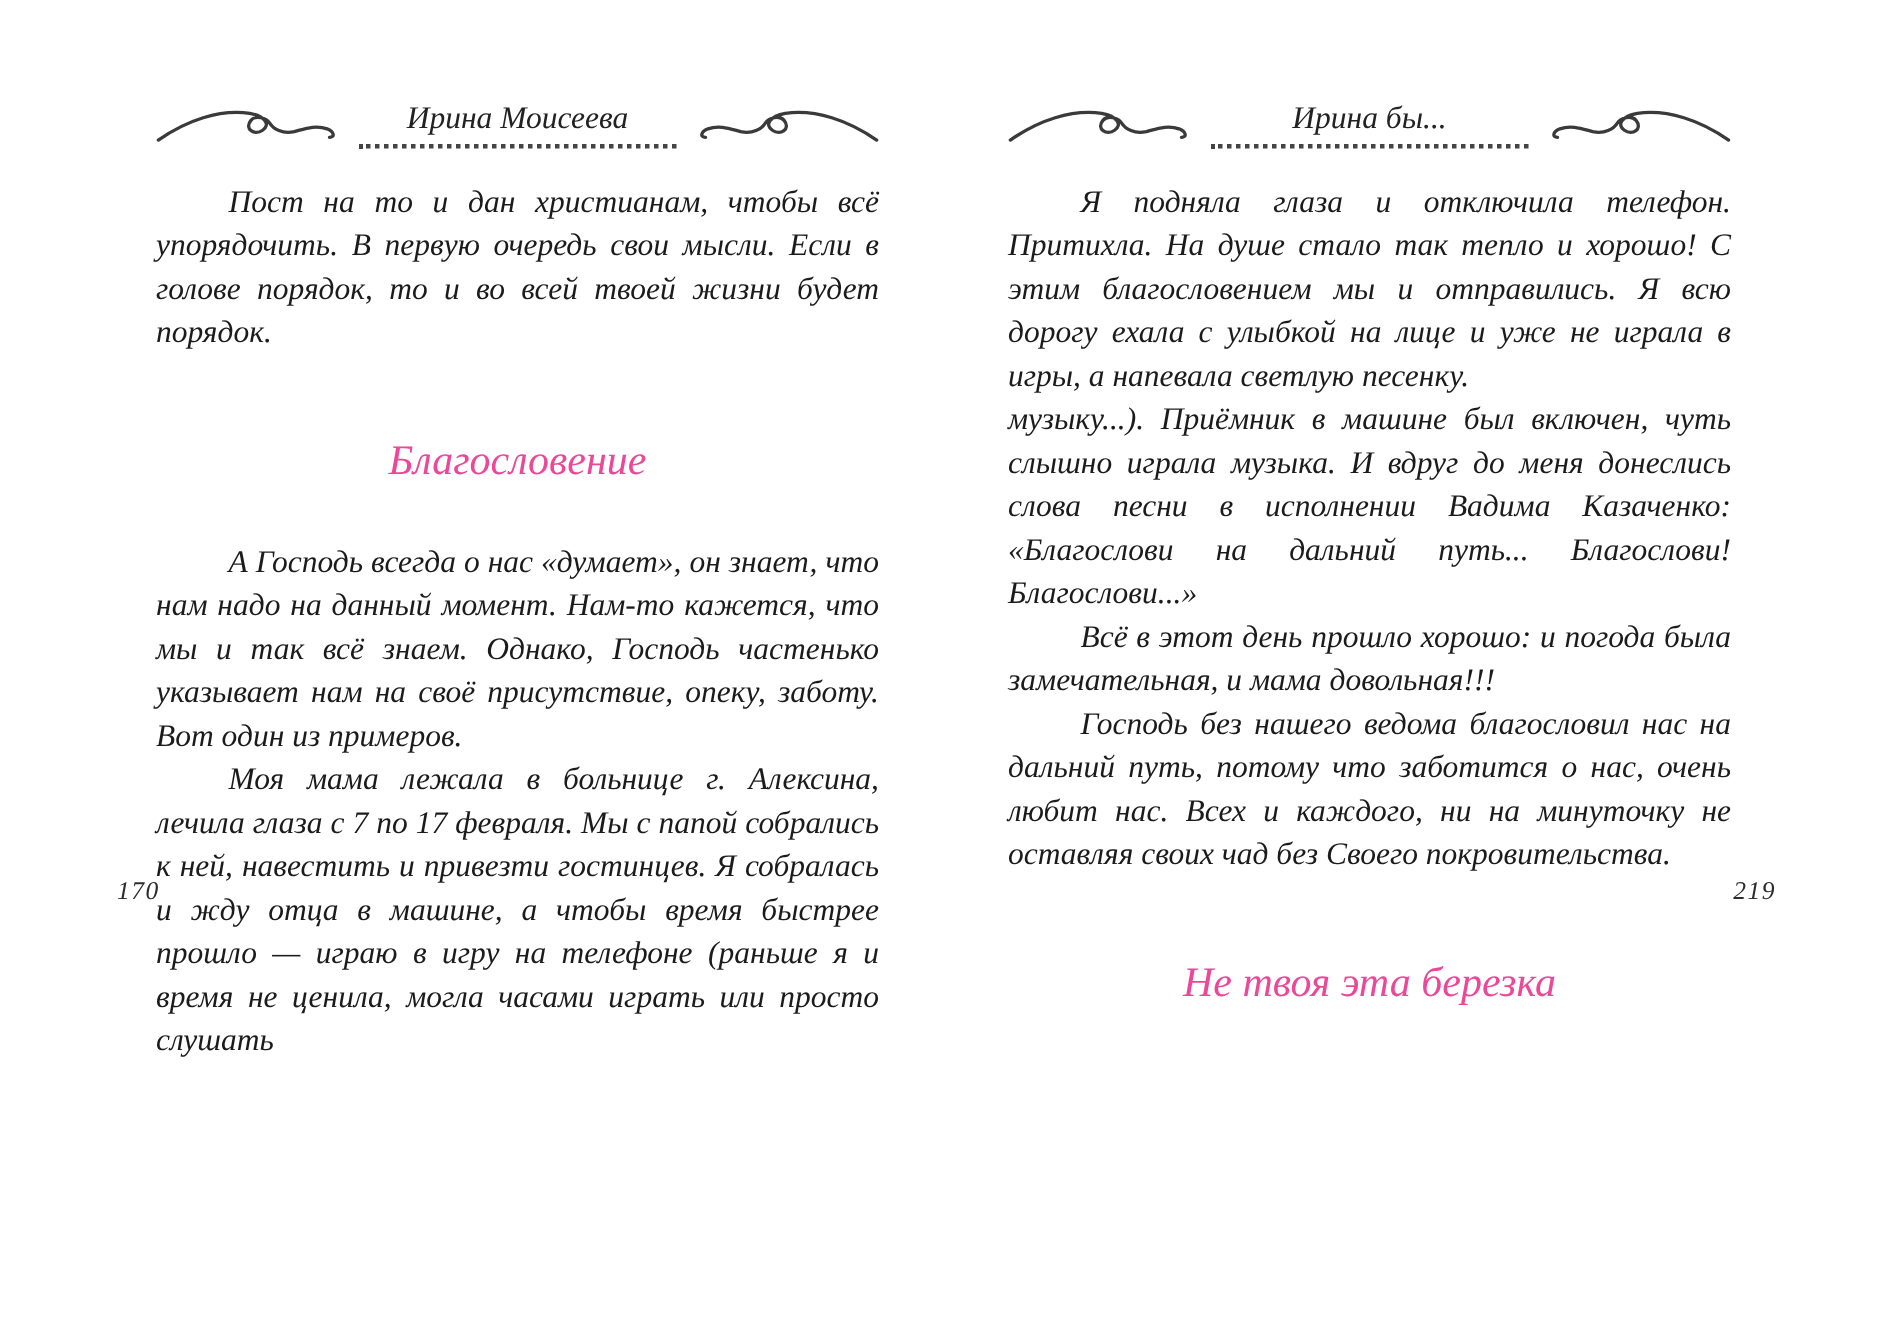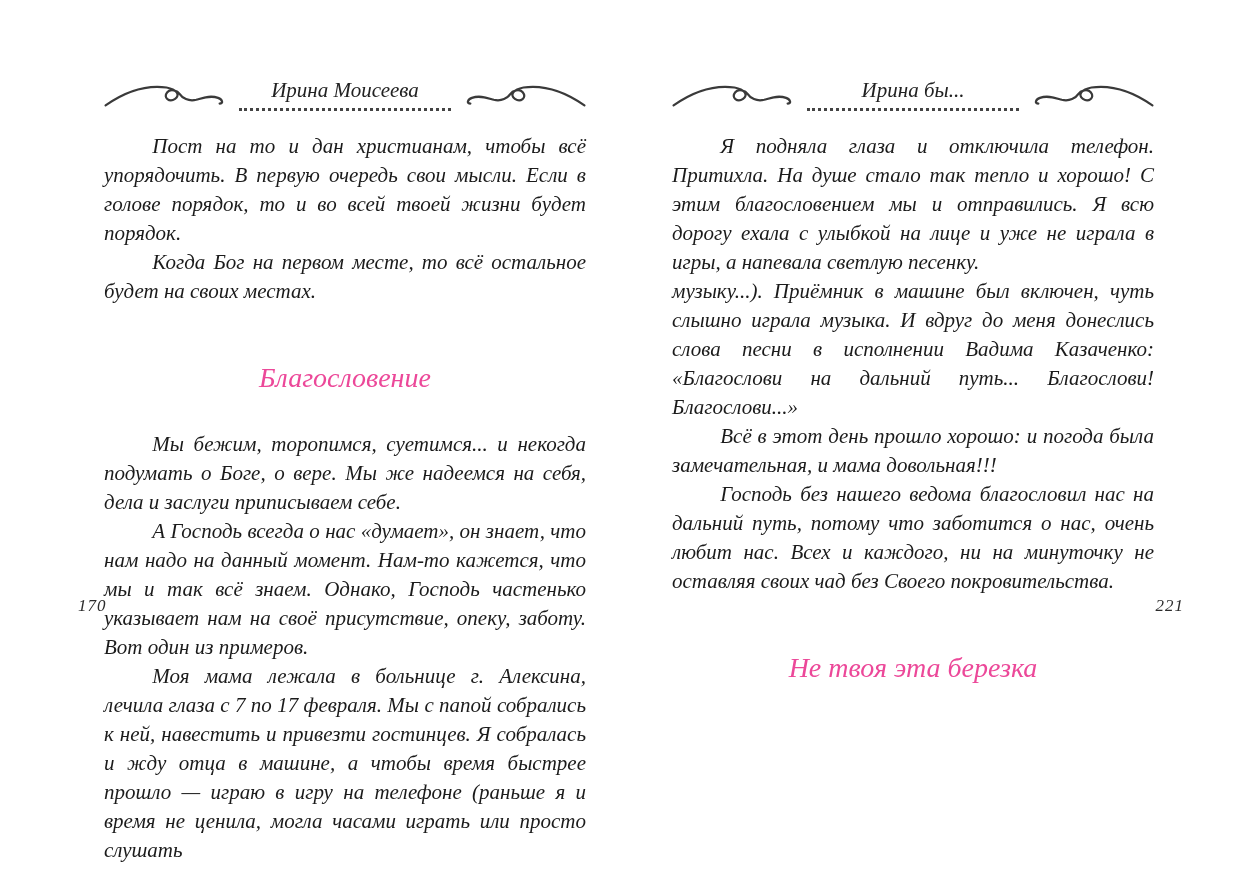--- a/index.html
+++ b/index.html
@@ -10,21 +10,21 @@
     width: 1260px;
     height: 882px;
     background: #ffffff;
     font-family: "Liberation Serif", "DejaVu Serif", serif;
     color: #1b1b1b;
     overflow: hidden;
   }
 
   .page {
     position: absolute;
-    top: 16px;
+    top: 4px;
     width: 482px;
     height: 642px;
   }
   .page.left  { left: 104px; }
   .page.right { left: 672px; }
 
   
   .page-header {
     display: flex;
     align-items: flex-start;
@@ -111,23 +111,21 @@
       <div class="header-center">
         <div class="header-title">Ирина Моисеева</div>
         <div class="dotted-divider"></div>
       </div>
       <svg class="flourish flip" viewBox="0 0 160 34" preserveAspectRatio="none">
         <path d="M2 27 C 26 13, 54 5, 80 8 C 93 10, 98 16, 91 20 C 84 24, 75 19, 81 13 C 85 9, 94 11, 97 15 C 100 19, 108 23, 118 21 C 127 19, 136 16, 146 19 C 152 21, 153 25, 148 25"></path>
       </svg>
     </div>
     <div class="page-body">
         <div class="paragraph">Пост на то и дан христианам, чтобы всё упорядочить. В первую очередь свои мысли. Если в голове порядок, то и во всей твоей жизни будет порядок.</div>
-        <div class="paragraph">Когда Бог на первом месте, то всё остальное будет на своих местах.</div>
         <div class="section-heading">Благословение</div>
-        <div class="paragraph">Мы бежим, торопимся, суетимся... и некогда подумать о Боге, о вере. Мы же надеемся на себя, дела и заслуги приписываем себе.</div>
         <div class="paragraph">А Господь всегда о нас «думает», он знает, что нам надо на данный момент. Нам-то кажется, что мы и так всё знаем. Однако, Господь частенько указывает нам на своё присутствие, опеку, заботу. Вот один из примеров.</div>
         <div class="paragraph">Моя мама лежала в больнице г. Алексина, лечила глаза с 7 по 17 февраля. Мы с папой собрались к ней, навестить и привезти гостинцев. Я собралась и жду отца в машине, а чтобы время быстрее прошло — играю в игру на телефоне (раньше я и время не ценила, могла часами играть или просто слушать</div>
       </div>
     <div class="page-number">170</div>
   </div>
 
   <div class="page right">
     <div class="page-header">
       <svg class="flourish" viewBox="0 0 160 34" preserveAspectRatio="none">
         <path d="M2 27 C 26 13, 54 5, 80 8 C 93 10, 98 16, 91 20 C 84 24, 75 19, 81 13 C 85 9, 94 11, 97 15 C 100 19, 108 23, 118 21 C 127 19, 136 16, 146 19 C 152 21, 153 25, 148 25"></path>
@@ -140,16 +138,16 @@
         <path d="M2 27 C 26 13, 54 5, 80 8 C 93 10, 98 16, 91 20 C 84 24, 75 19, 81 13 C 85 9, 94 11, 97 15 C 100 19, 108 23, 118 21 C 127 19, 136 16, 146 19 C 152 21, 153 25, 148 25"></path>
       </svg>
     </div>
     <div class="page-body">
         <div class="paragraph">Я подняла глаза и отключила телефон. Притихла. На душе стало так тепло и хорошо! С этим благословением мы и отправились. Я всю дорогу ехала с улыбкой на лице и уже не играла в игры, а напевала светлую песенку.</div>
         <div class="paragraph continuation">музыку...). Приёмник в машине был включен, чуть слышно играла музыка. И вдруг до меня донеслись слова песни в исполнении Вадима Казаченко: «Благослови на дальний путь... Благослови! Благослови...»</div>
         <div class="paragraph">Всё в этот день прошло хорошо: и погода была замечательная, и мама довольная!!!</div>
         <div class="paragraph">Господь без нашего ведома благословил нас на дальний путь, потому что заботится о нас, очень любит нас. Всех и каждого, ни на минуточку не оставляя своих чад без Своего покровительства.</div>
         <div class="section-heading">Не твоя эта березка</div>
       </div>
-    <div class="page-number">221</div>
+    <div class="page-number">219</div>
   </div>
 
 </div>
 
 </body></html>

